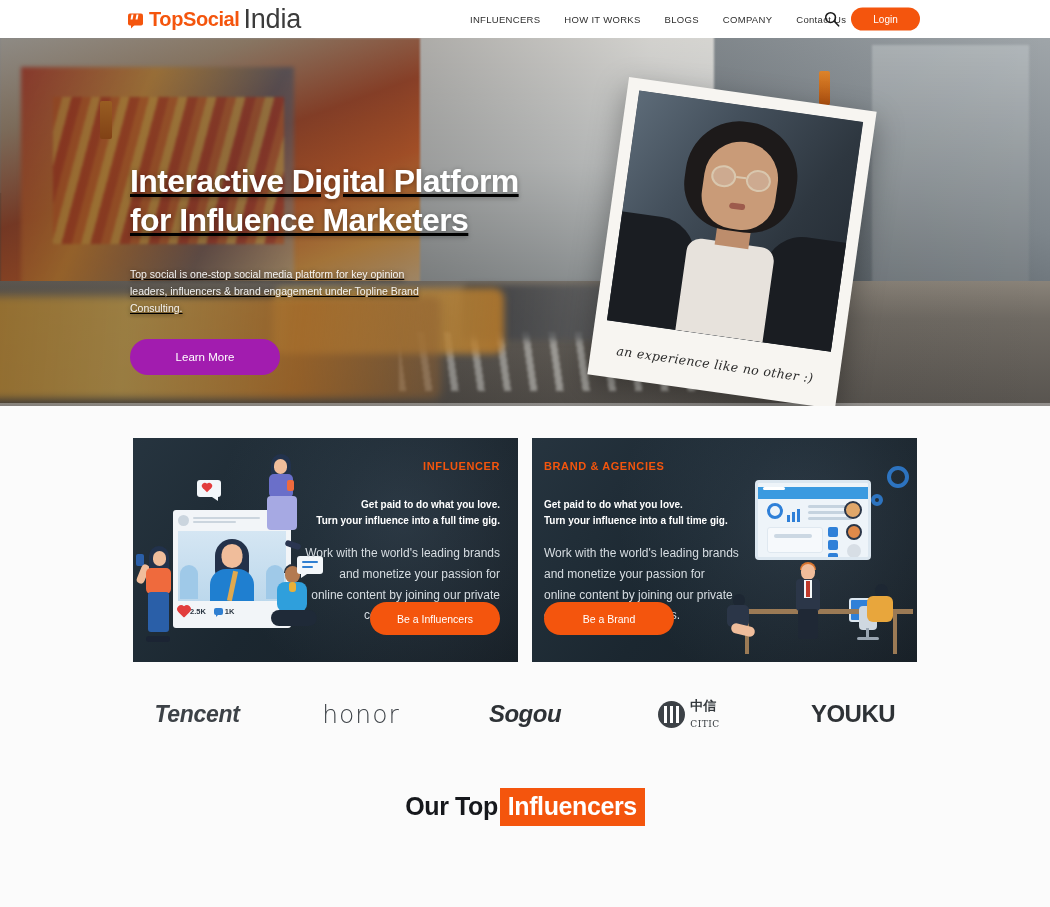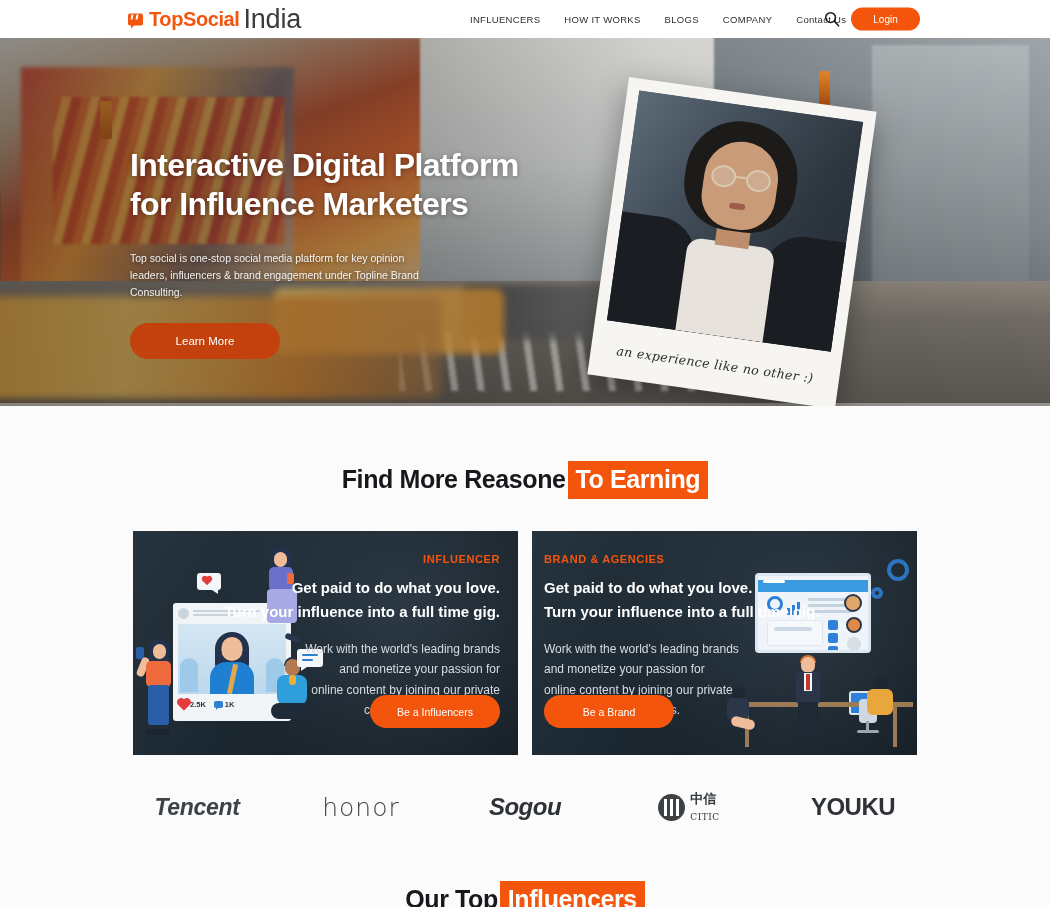--- a/index.html
+++ b/index.html
@@ -137,34 +137,34 @@
     position: absolute; left: 38%; bottom: 4%; width: 34%; height: 16%;
     background: repeating-linear-gradient(82deg, rgba(235,235,230,.6) 0 7px, rgba(0,0,0,0) 7px 26px);
     filter: blur(1.4px);
   }
   .hero-scrim {
     position: absolute; inset: 0;
     background: linear-gradient(90deg, rgba(25,22,20,.42) 0%, rgba(25,22,20,.30) 38%, rgba(25,22,20,.10) 62%, rgba(25,22,20,0) 100%);
   }
   .hero-bottomline { position: absolute; left:0; bottom:0; width:100%; height:3px; background:rgba(255,255,255,.35); }
 
-  .hero-content { position: absolute; left: 130px; top: 108px; width: 420px; z-index: 6; }
+  .hero-content { position: absolute; left: 130px; top: 124px; width: 420px; z-index: 6; text-decoration: underline; }
   .hero-title {
     font-size: 32px; font-weight: bold; color: #ffffff;
     line-height: 1.22; letter-spacing: -0.6px;
     text-shadow: 0 1px 5px rgba(0,0,0,.35);
   }
   .hero-sub {
     margin-top: 26px; font-size: 10.5px; color: rgba(255,255,255,.92);
     line-height: 1.62; max-width: 300px;
     text-shadow: 0 1px 4px rgba(0,0,0,.5);
   }
   .hero-cta {
     margin-top: 22px; width: 150px; height: 36px; border: none;
-    border-radius: 18px; background: #c2410c; color: #fff;
+    border-radius: 18px; background: #a21caf; color: #fff;
     font-size: 11.5px; font-family: "Liberation Sans", sans-serif;
     cursor: pointer;
   }
 
   
   .polaroid {
     position: absolute; left: 607px; top: 55px; width: 250px; height: 300px;
     background: #f7f5f1; transform: rotate(8deg);
     box-shadow: 0 10px 30px rgba(0,0,0,.35);
     padding: 12px 12px 0 12px; z-index: 5;
@@ -249,21 +249,21 @@
   .card-text {
     position: absolute; top: 22px; width: 100%;
     padding: 0 20px; z-index: 4;
   }
   .card-text.right-align { text-align: right; padding-right: 18px; }
   .card-text.left-align  { text-align: left;  padding-left: 12px; }
   .card-kicker {
     font-size: 11px; font-weight: bold; color: #f4550d; letter-spacing: .6px;
   }
   .card-head {
-    margin-top: 11px; font-size: 15px; font-weight: bold; color: #ffffff; line-height: 1.62;
+    margin-top: 25px; font-size: 10px; font-weight: bold; color: #ffffff; line-height: 1.62;
   }
   .card-body {
     margin-top: 14px; font-size: 12px; color: #d7dde2; line-height: 1.72;
   }
   .card-btn {
     position: absolute; bottom: 27px; width: 130px; height: 33px;
     border: none; border-radius: 17px; background: #f4550d; color: #fff;
     font-size: 10.5px; font-family: "Liberation Sans", sans-serif; cursor: pointer; z-index: 5;
   }
   .card-btn.r { right: 18px; }
@@ -474,23 +474,20 @@
         <div class="pp-glass-r"></div>
         <div class="pp-bridge"></div>
         <div class="pp-lips"></div>
       </div>
       <div class="polaroid-caption">an experience like no other :)</div>
     </div>
     <div class="hero-bottomline"></div>
   </section>
 
   <section class="section-white">
-    <h2 class="sec-title">
-      <span>Find More Reasone</span><span class="hl">To Earning</span>
-    </h2>
 
     <div class="cards">
 
       <div class="card">
         <div class="card-bg"></div>
 
         <div class="ill-left">
           <div class="post-card">
             <div class="post-top">
               <div class="post-ava"></div>

